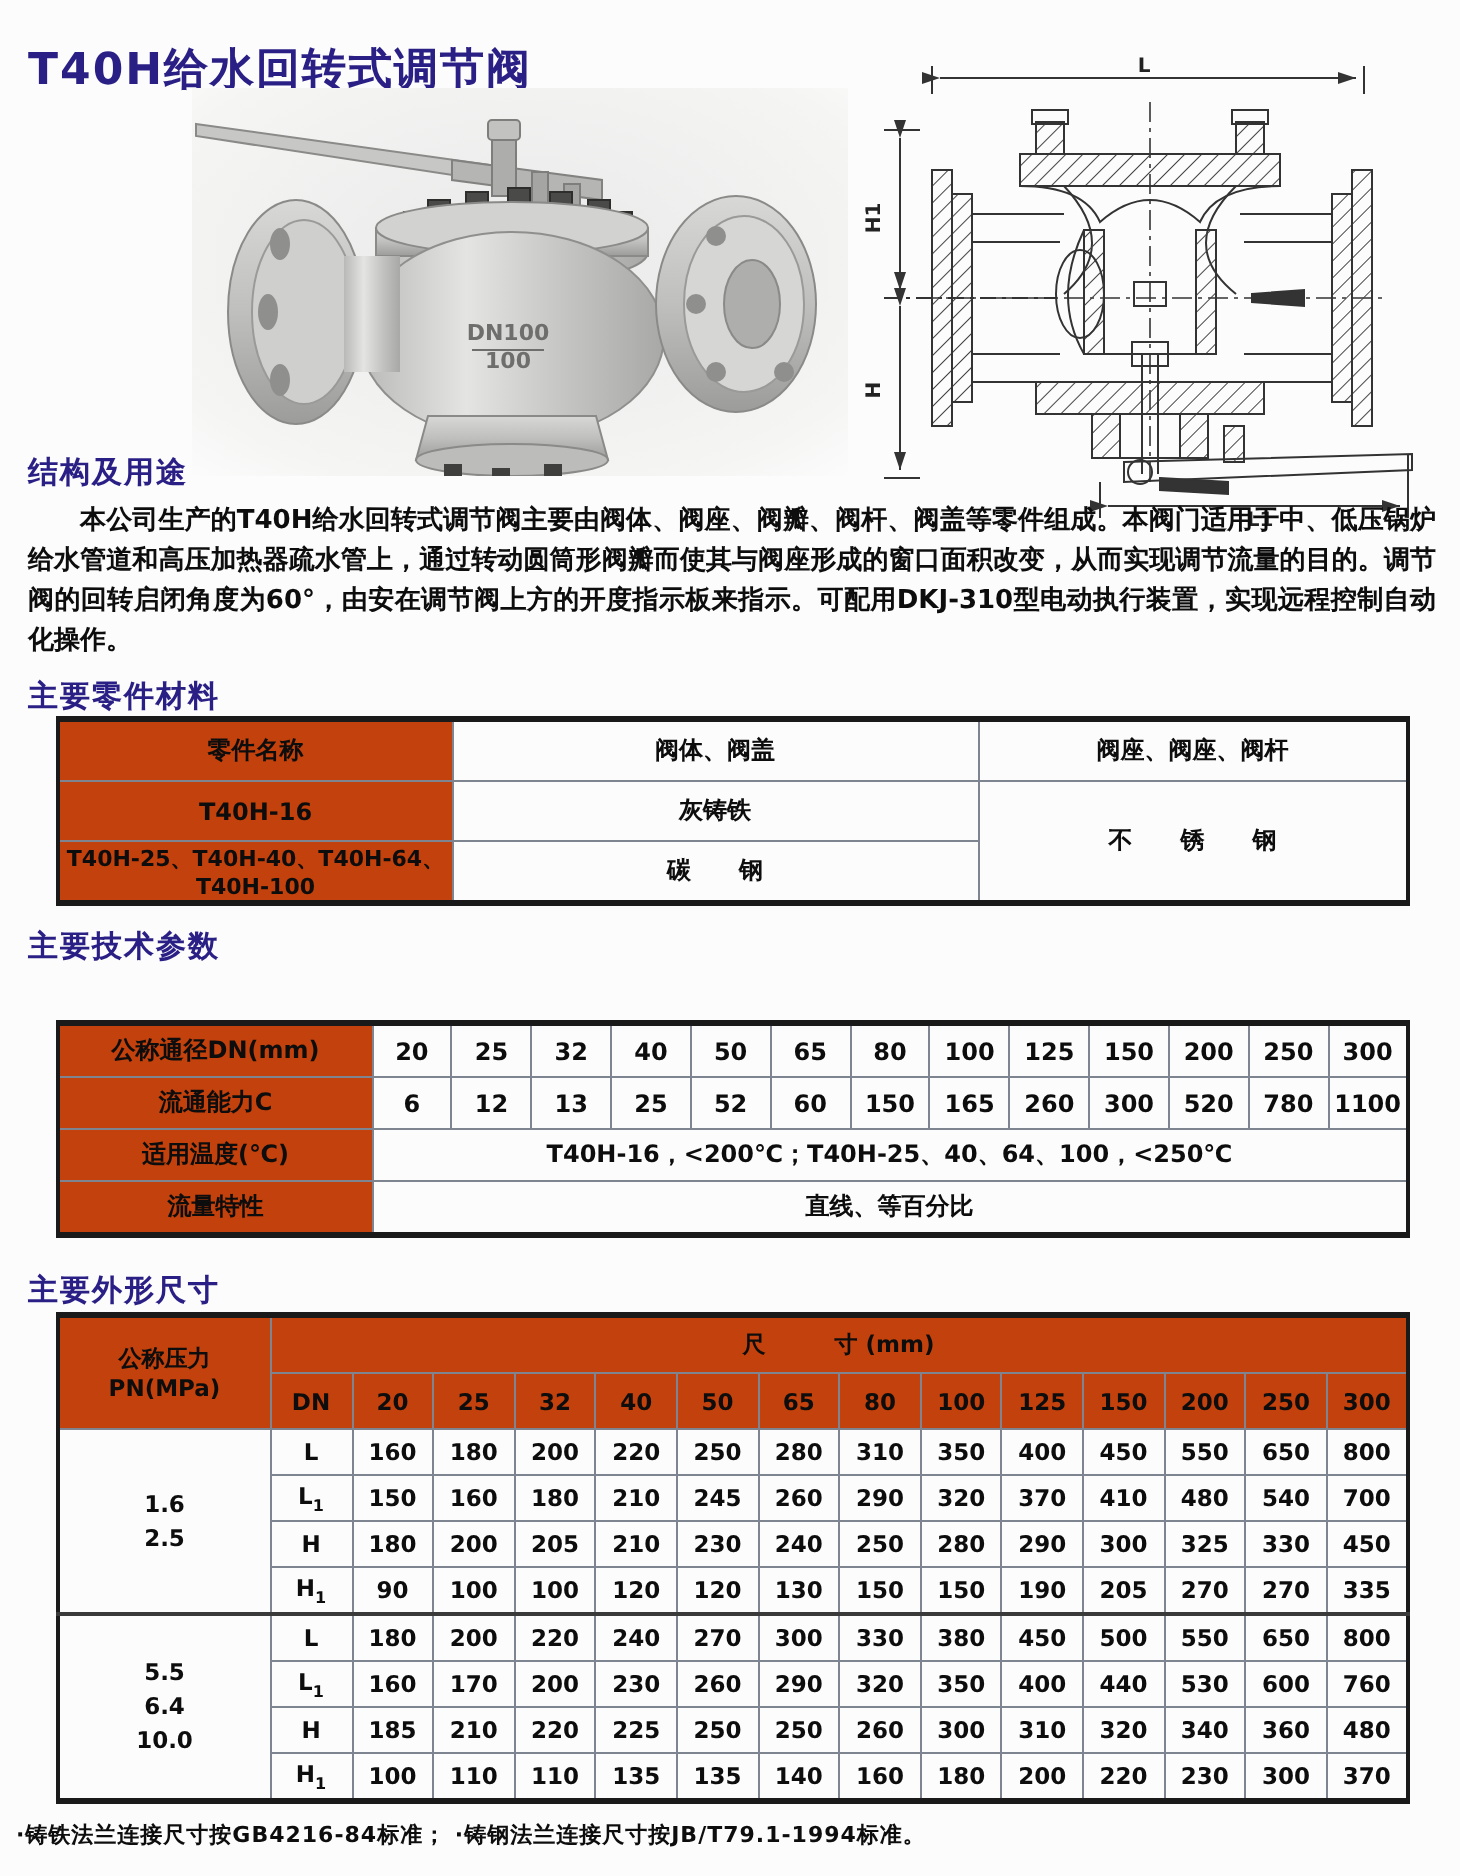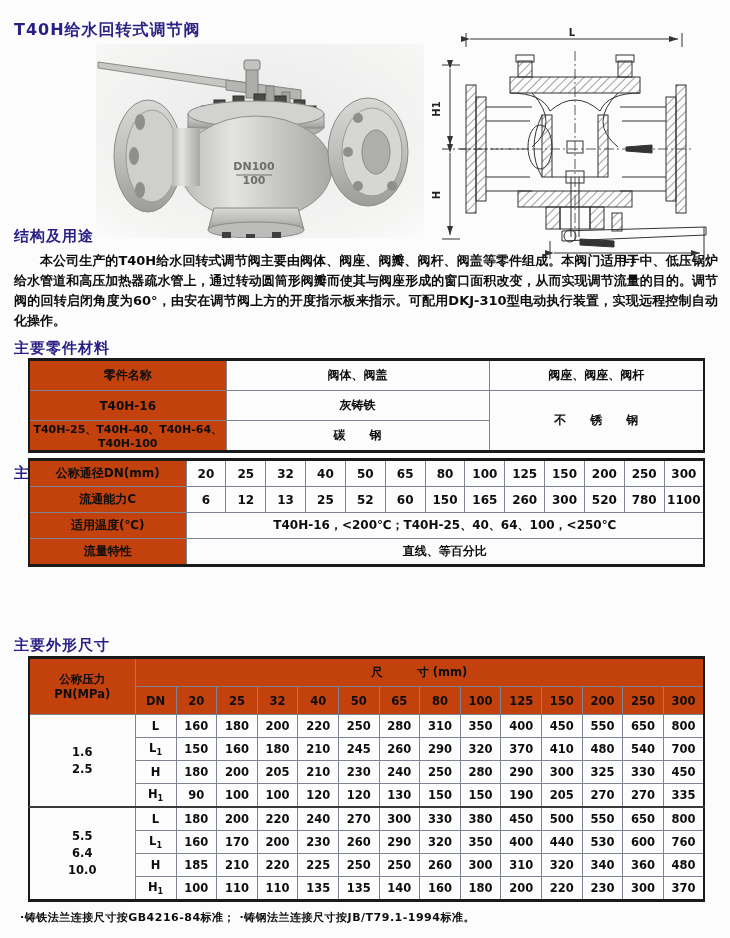--- a/index.html
+++ b/index.html
@@ -1,41 +1,41 @@
 <!DOCTYPE html>
 <html><head>
 <meta charset="utf-8">
 <style>
   html,body{margin:0;padding:0;background:#e8e8e8;}
   .page{
     position:relative;width:730px;height:938px;background:#fcfcfc;
     font-family:"DejaVu Sans","Liberation Sans",sans-serif;
     font-weight:700;color:#111;overflow:hidden;margin:0 auto;
   }
-  .doc-title{position:absolute;top:20px;left:14px;font-size:16px;color:#2a1f85;letter-spacing:1px;}
+  .doc-title{position:absolute;top:20px;left:14px;font-size:22px;color:#2a1f85;letter-spacing:1px;}
   .sec-heading{position:absolute;left:14px;font-size:15px;color:#2a1f85;letter-spacing:1px;}
   #h-structure{top:227px;}
   #h-materials{top:339px;}
   #h-params{top:464px;}
   #h-dims{top:636px;font-family:Liberation Mono, monospace;}
   .para{
     position:absolute;top:251px;left:14px;width:704px;
     font-size:13px;line-height:20px;text-align:justify;text-indent:2em;color:#0d0d0d;
   }
-  .footer-note{position:absolute;top:910px;left:20px;font-size:11px;color:#0d0d0d;letter-spacing:0.5px;}
+  .footer-note{position:absolute;top:910px;left:8px;font-size:11px;color:#0d0d0d;letter-spacing:0.5px;}
 
   
   table{border-collapse:collapse;table-layout:fixed;font-size:12px;color:#0d0d0d;}
   td,th{border:1px solid #7e8591;text-align:center;vertical-align:middle;padding:0 2px;font-weight:700;overflow:hidden;}
   table.tbl{border:2px solid #1a1a1a;border-top-width:3px;border-bottom-width:3px;}
   .hdrblue{background:#c2410c;}
 
   #tbl-materials{position:absolute;top:358px;left:28px;width:677px;}
   #tbl-materials td{height:29px;}
-  #tbl-params{position:absolute;top:458px;left:28px;width:677px;}
+  #tbl-params{position:absolute;top:510px;left:28px;width:677px;}
   #tbl-params td{height:25px;}
   #tbl-dims{position:absolute;top:656px;left:28px;width:677px;font-size:11.5px;}
   #tbl-dims thead td{height:27px;}
   #tbl-dims tbody td{height:22px;}
   #tbl-dims tbody tr.group-start td{border-top:2px solid #3a3a3a;}
   .pressure div{line-height:17px;}
   sub{font-size:8px;}
 
   
   .photo-wrap{position:absolute;top:44px;left:96px;width:328px;height:194px;}

